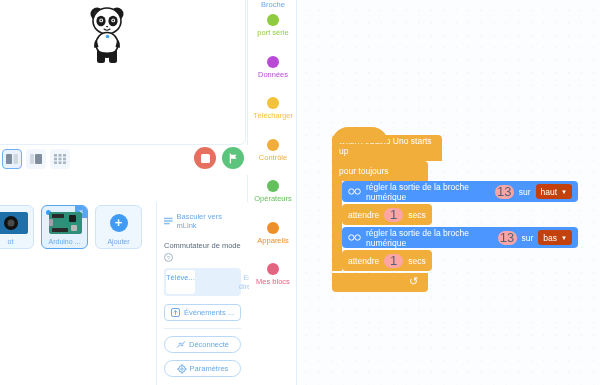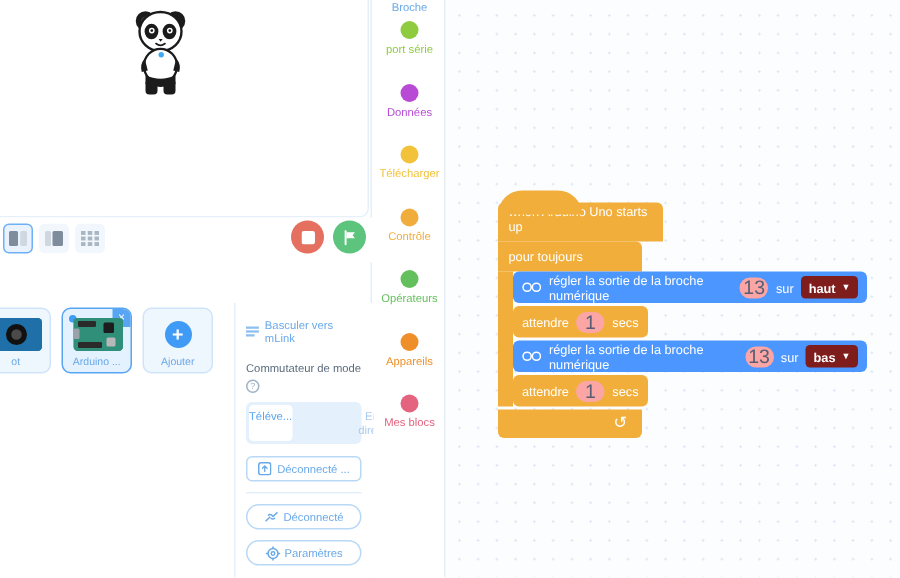--- a/index.html
+++ b/index.html
@@ -196,23 +196,23 @@
   }
   .blk-pin { background: #4c97ff; width: 236px; }
   .blk-wait { background: #f2ae3b; width: 90px; }
   .goggles { margin-right: 5px; display:flex; }
   .num-oval {
     background: #fca5a5; color: #575e75; border-radius: 9px;
     min-width: 19px; height: 14px; display: flex; align-items: center; justify-content: center;
     font-size: 13px; margin: 0 5px;
   }
   .dropdown {
-    background: #7f1d1d; border-radius: 3px; height: 15px;
+    background: #c2410c; border-radius: 3px; height: 15px;
     display: flex; align-items: center; gap: 4px; padding: 0 5px;
-    font-size: 8.5px; color: #fff; margin-left: 5px; font-weight: bold;
+    font-size: 8.5px; color: #fff; margin-left: 5px;
   }
   .dd-caret { font-size: 6px; }
 </style>
 </head>
 <body>
 
 <div id="app">
 
   <div id="left-col">
 
@@ -342,21 +342,21 @@
           <div class="mode-opt"><span>En direct</span></div>
         </div>
 
         <div class="pill-btn" id="upload-button">
           <span class="pill-ico">
             <svg width="9" height="9" viewBox="0 0 9 9">
               <rect x="0.5" y="0.5" width="8" height="8" rx="1.5" fill="none" stroke="#6aa9e8"></rect>
               <path d="M4.5 6.4 V2.8 M3 4.2 L4.5 2.6 L6 4.2" stroke="#6aa9e8" stroke-width="0.9" fill="none" stroke-linecap="round"></path>
             </svg>
           </span>
-          <span>Déconnecté ...</span>
+          <span>Événements ...</span>
         </div>
 
         <div id="ctrl-divider"></div>
 
         <div class="pill-btn" id="disconnect-button">
           <span class="pill-ico">
             <svg width="11" height="9" viewBox="0 0 11 9">
               <path d="M1.5 7.5 L4.2 4.8 M6.8 4.2 L9.5 1.5" stroke="#6aa9e8" stroke-width="1.1" stroke-linecap="round"></path>
               <path d="M3.2 3.4 a1.8 1.8 0 0 1 2.6 0 l0.7 0.7" stroke="#6aa9e8" stroke-width="1" fill="none" stroke-linecap="round"></path>
               <path d="M7.8 5.6 a1.8 1.8 0 0 1 -2.6 0" stroke="#6aa9e8" stroke-width="1" fill="none" stroke-linecap="round"></path>

